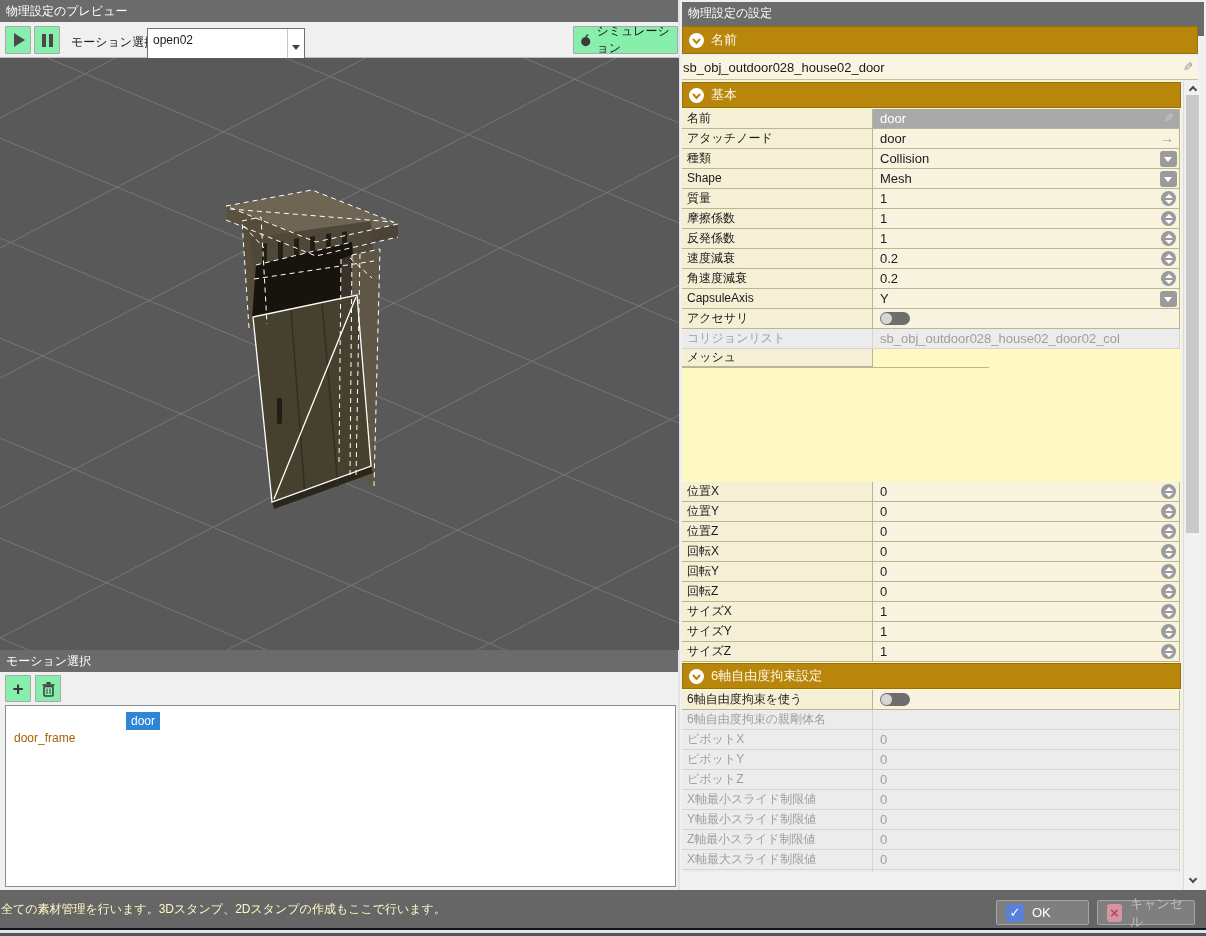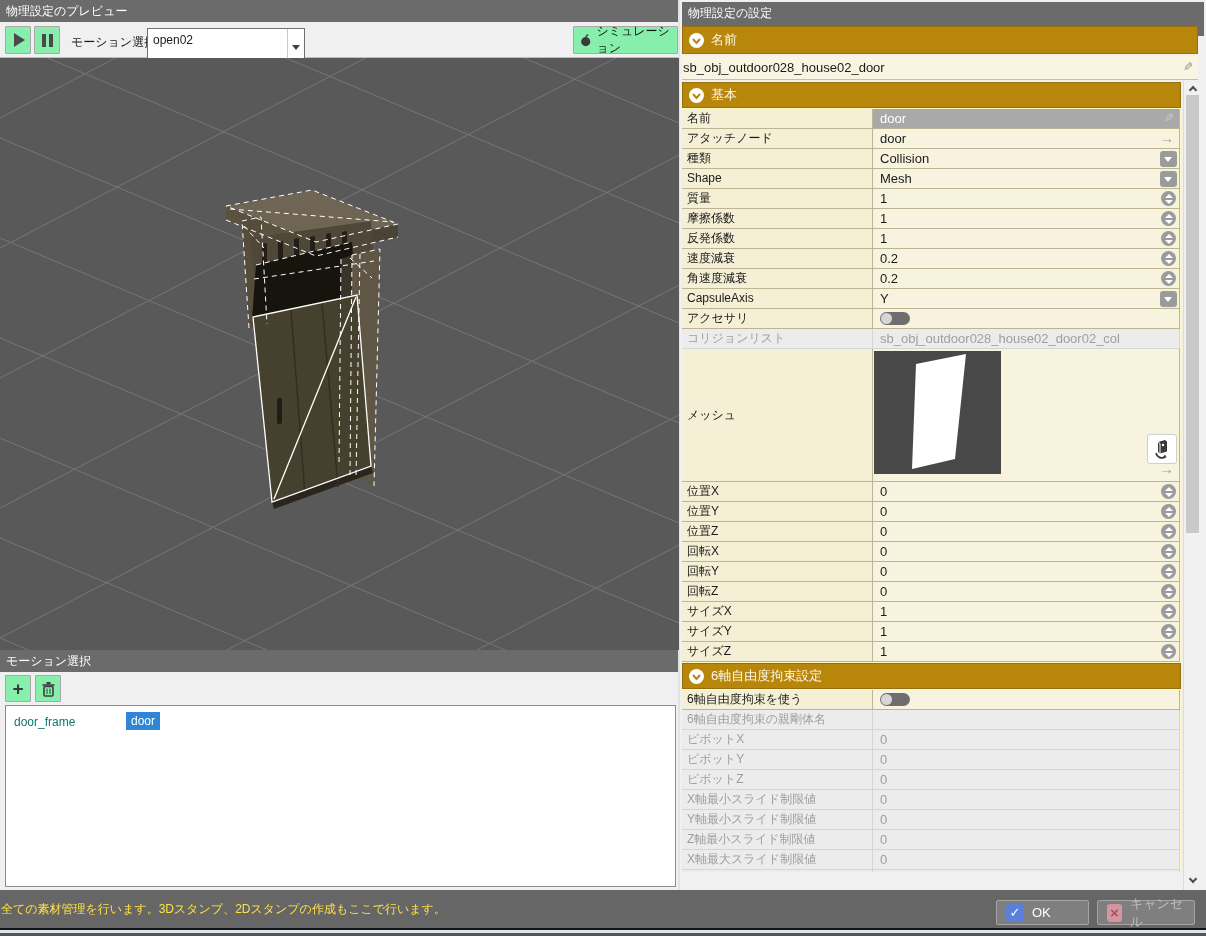--- a/index.html
+++ b/index.html
@@ -24,21 +24,21 @@
   .combo .cv { position:absolute; left:5px; top:4px; font-size:12px; }
   .combo .ca { position:absolute; right:0; top:0; width:17px; height:100%; border-left:1px solid #c8c8c8; display:flex; align-items:center; justify-content:center; }
   .combo .ca i { width:0; height:0; border-left:4px solid transparent; border-right:4px solid transparent; border-top:5px solid #404040; }
   .btn-sim { left:573px; width:105px; gap:5px; padding:0 6px; }
   .viewport { position:absolute; left:0; top:58px; width:679px; height:592px; background:#595959; overflow:hidden; }
   .clist-bar { position:absolute; left:0; top:650px; width:100%; }
   .clist-tools { position:absolute; left:0; top:672px; width:100%; height:33px; background:#f0f0f0; }
   .btn-add { left:5px; top:3px; width:26px; height:27px; font-size:19px; font-weight:bold; color:#3a3a3a; }
   .btn-del { left:35px; top:3px; width:26px; height:27px; }
   .clist { position:absolute; left:5px; top:705px; width:671px; height:182px; background:#fff; border:1px solid #8c8c8c; }
-  .citem1 { position:absolute; left:8px; top:9px; color:#0f766e; }
+  .citem1 { position:absolute; left:8px; top:25px; color:#a16207; }
   .citem2 { position:absolute; left:120px; top:6px; background:#2f86d6; color:#fff; padding:2px 5px; }
 
   
   .right { position:absolute; left:680px; top:0; width:526px; height:890px; background:#f0f0f0; }
   .rtbar { position:absolute; left:2px; top:2px; width:522px; }
   .sechead { height:26px; background:#b8860b; border:1px solid #96700a; color:#fdf8e8; font-size:13px; display:flex; align-items:center; gap:7px; padding-left:6px; }
   .sec-name { position:absolute; left:2px; top:26px; width:516px; height:28px; }
   .namefield { position:absolute; left:2px; top:56px; width:516px; height:24px; background:#faf5e2; border-bottom:1px solid #c9c198; font-size:13px; line-height:23px; padding-left:1px; }
   .scroll { position:absolute; left:2px; top:81px; width:499px; height:791px; overflow:hidden; background:#fef9c3; }
   .scroll .sechead { margin:1px 0; }
@@ -53,37 +53,37 @@
   .icon-spin::before { content:""; position:absolute; left:3.5px; top:2.5px; border-left:4px solid transparent; border-right:4px solid transparent; border-bottom:4.5px solid #fff; }
   .icon-spin::after { content:""; position:absolute; left:3.5px; bottom:2.5px; border-left:4px solid transparent; border-right:4px solid transparent; border-top:4.5px solid #fff; }
   .icon-dd { position:absolute; right:2px; top:2px; width:17px; height:16px; border-radius:3px; background:#9b9b9b; }
   .icon-dd::after { content:""; position:absolute; left:4px; top:6px; border-left:4.5px solid transparent; border-right:4.5px solid transparent; border-top:5px solid #fff; }
   .icon-arrow { position:absolute; right:5px; top:0; color:#9b9b9b; font-weight:bold; font-size:14px; }
   .icon-pencil { position:absolute; right:5px; top:0; color:#8f8f8f; font-size:12px; transform:scaleX(-1); }
   .gv .icon-pencil { color:#c9c9c9; }
   .toggle { position:absolute; left:7px; top:3px; width:30px; height:13px; border-radius:7px; background:#6e6e6e; }
   .toggle::before { content:""; position:absolute; left:1px; top:1px; width:11px; height:11px; border-radius:50%; background:#d6d6d6; }
 
-  .mesh-row { height:133px; }
+  .mesh-row { height:133px;flex-direction:column; }
   .mesh-row .pl { display:flex; align-items:center; line-height:normal; }
   .mesh-preview { position:absolute; left:1px; top:2px; }
   .mesh-btn { position:absolute; right:2px; top:85px; width:30px; height:30px; background:#fff; border:1px solid #cfcfcf; border-radius:3px; display:flex; align-items:center; justify-content:center; }
   .mesh-arrow { position:absolute; right:5px; top:110px; color:#9b9b9b; font-weight:bold; font-size:15px; }
 
   .vsb { position:absolute; left:503px; top:81px; width:17px; height:809px; background:#f1f1f1; border-left:1px solid #dcdcdc; }
   .vsb .arr { position:absolute; left:0; width:17px; height:17px; }
   .vsb .arr.t { top:0; } .vsb .arr.b { bottom:0; }
   .chev { display:block; width:6px; height:6px; border-left:2px solid #4f4f4f; border-top:2px solid #4f4f4f; margin:6px auto 0; }
   .chev.up { transform:rotate(45deg); }
   .chev.down { transform:rotate(225deg); margin-top:3px; }
   .vsb .thumb { position:absolute; left:2px; top:14px; width:13px; height:438px; background:#c9c9c9; }
 
   
   .status { position:absolute; left:0; top:890px; width:1206px; height:38px; background:#666; }
-  .status .msg { position:absolute; left:1px; top:11px; color:#fde047; font-size:12px; }
+  .status .msg { position:absolute; left:1px; top:11px; color:#fef9c3; font-size:12px; }
   .sbtn { position:absolute; top:10px; height:25px; background:#7f7f7f; border:1px solid #a5a5a5; border-radius:2px; display:flex; align-items:center; gap:8px; padding:0 9px; color:#fff; font-size:13px; }
   .btn-ok { left:996px; width:93px; }
   .btn-cancel { left:1097px; width:98px; color:#bdbdbd; }
   .okchk { width:18px; height:18px; background:#5b80d9; border-radius:3px; color:#fff; font-size:13px; line-height:18px; text-align:center; font-weight:bold; }
   .cancx { width:18px; height:18px; background:#d694a0; border-radius:3px; color:#a8525f; font-size:15px; line-height:17px; text-align:center; font-weight:bold; }
   .edge1 { position:absolute; left:0; top:928px; width:100%; height:2px; background:#141414; }
   .edge2 { position:absolute; left:0; top:930px; width:100%; height:3px; background:#dfe5ea; }
   .edge3 { position:absolute; left:0; top:933px; width:100%; height:3px; background:#50555b; }
 </style>
 </head>

